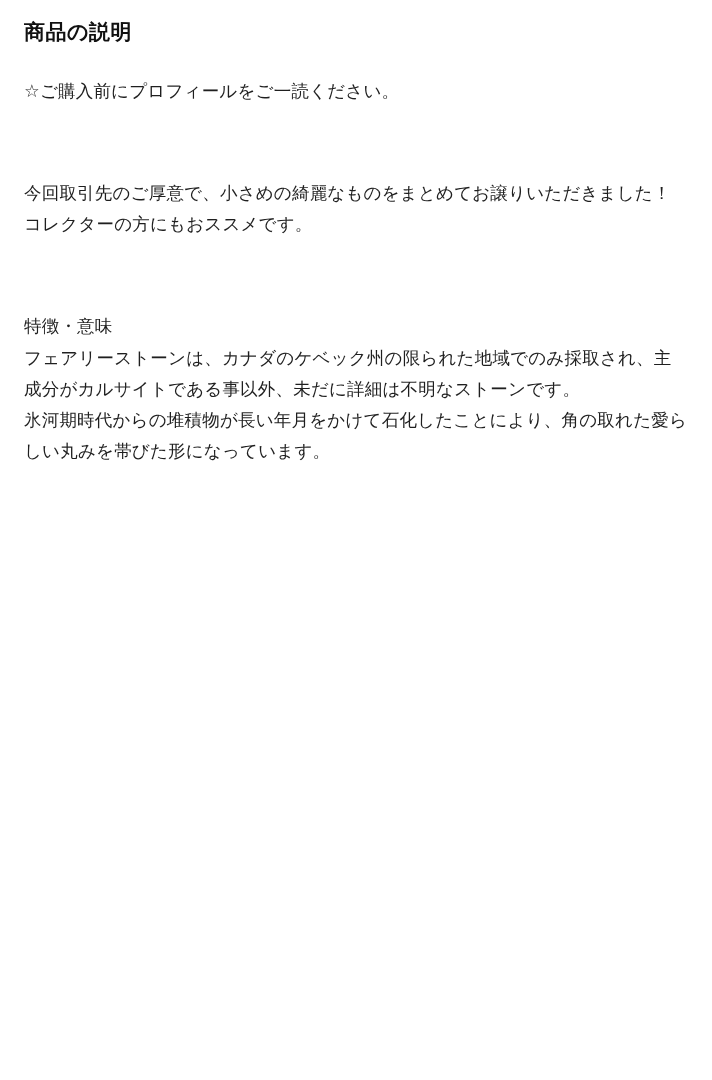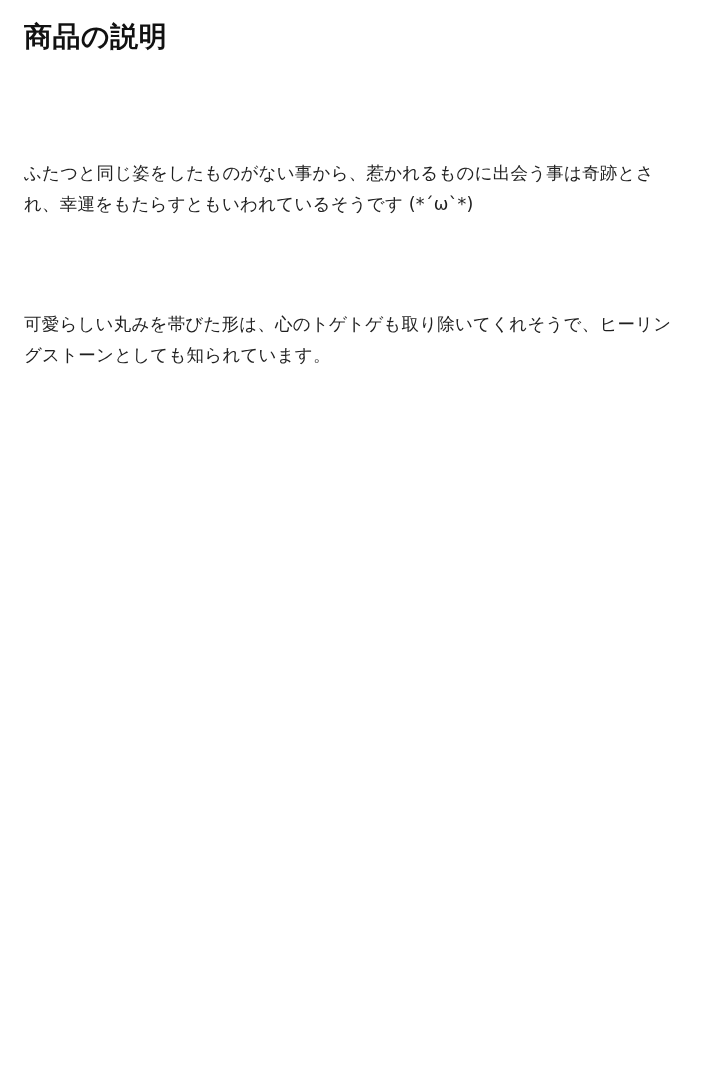--- a/index.html
+++ b/index.html
@@ -13,21 +13,21 @@
     font-family: "DejaVu Sans", "Liberation Sans", sans-serif;
     color: #1a1a1a;
     -webkit-font-smoothing: antialiased;
   }
   .page {
     width: 712px;
     box-sizing: border-box;
     padding: 18px 24px 20px 24px;
   }
   .page-title {
-    font-size: 28px;
+    font-size: 21px;
     font-weight: bold;
     letter-spacing: 0.5px;
     margin: 0 0 30px 0;
     color: #111111;
   }
   .body-block {
     font-size: 17.5px;
     line-height: 1.78;
     color: #1f1f1f;
     white-space: pre-wrap;
@@ -38,28 +38,32 @@
     height: 18px;
   }
 </style>
 </head>
 <body>
 
 <div class="page">
 
   <h1 class="page-title">商品の説明</h1>
 
+  <p class="body-block">☆ご購入前にプロフィールをご一読ください。</p>
   <div class="spacer"></div>
 
   <div class="spacer"></div>
 
-  <div class="spacer"></div>
-
-  <p class="body-block">ふたつと同じ姿をしたものがない事から、惹かれるものに出会う事は奇跡とされ、幸運をもたらすともいわれているそうです (*´ω`*)</p>
+  <p class="body-block">今回取引先のご厚意で、小さめの綺麗なものをまとめてお譲りいただきました！
+コレクターの方にもおススメです。</p>
   <div class="spacer"></div>
 
   <div class="spacer"></div>
 
+  <p class="body-block">特徴・意味
+フェアリーストーンは、カナダのケベック州の限られた地域でのみ採取され、主成分がカルサイトである事以外、未だに詳細は不明なストーンです。
+氷河期時代からの堆積物が長い年月をかけて石化したことにより、角の取れた愛らしい丸みを帯びた形になっています。</p>
   <div class="spacer"></div>
 
-  <p class="body-block">可愛らしい丸みを帯びた形は、心のトゲトゲも取り除いてくれそうで、ヒーリングストーンとしても知られています。</p>
+  <div class="spacer"></div>
+
 
 </div>
 
 </body></html>

